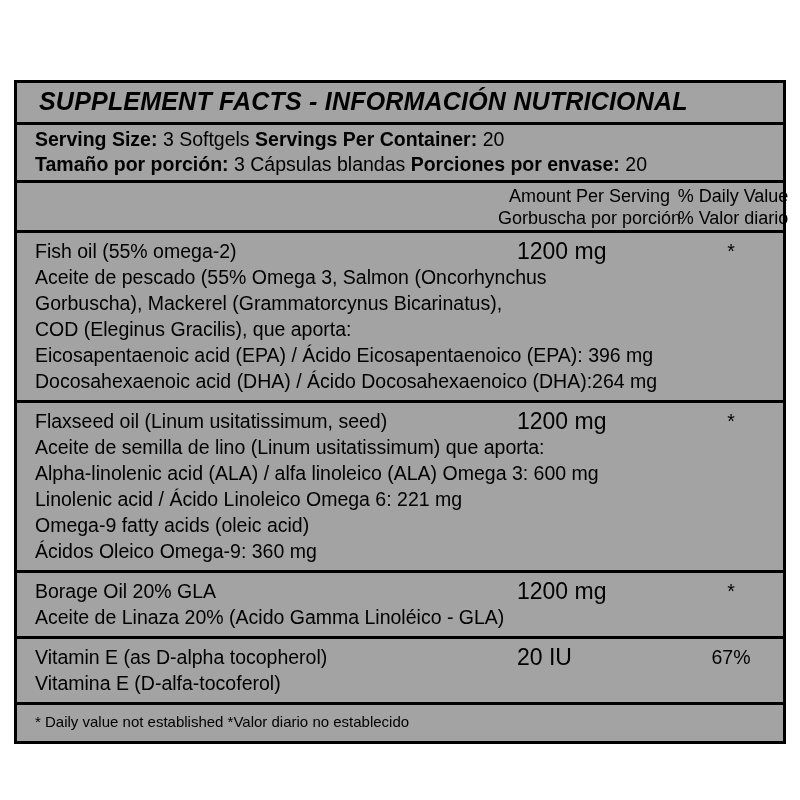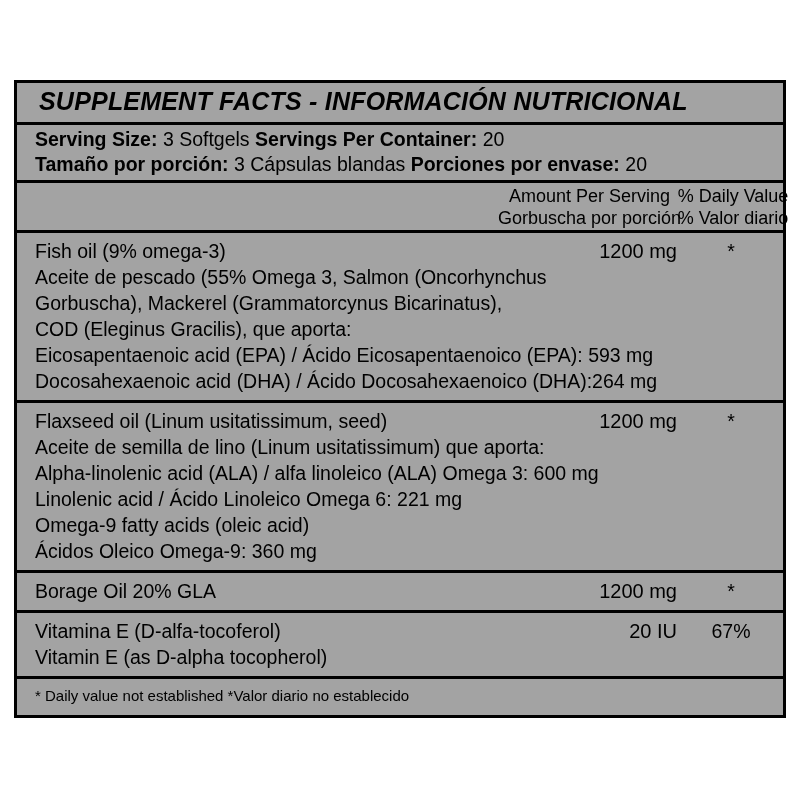--- a/index.html
+++ b/index.html
@@ -87,22 +87,22 @@
   .nline {
     font-size: 19.5px;
     line-height: 26px;
     white-space: nowrap;
   }
   .amt {
     position: absolute;
     left: 500px;
     top: 5px;
     width: 160px;
-    text-align: right;
-    font-size: 20px;
+    text-align: left;
+    font-size: 23px;
     line-height: 26px;
   }
   .dv {
     position: absolute;
     left: 660px;
     top: 5px;
     width: 108px;
     text-align: center;
     font-size: 19.5px;
     line-height: 26px;
@@ -144,25 +144,25 @@
       <div>Gorbuscha por porción</div>
     </div>
     <div class="col-dv">
       <div>% Daily Value</div>
       <div>% Valor diario</div>
     </div>
   </div>
 
   <div class="nutrient-row">
     <div class="nutrient-lines">
-      <div class="nline">Fish oil (9% omega-3)</div>
+      <div class="nline">Fish oil (55% omega-2)</div>
       <div class="nline">Aceite de pescado (55% Omega 3, Salmon (Oncorhynchus</div>
       <div class="nline">Gorbuscha), Mackerel (Grammatorcynus Bicarinatus),</div>
       <div class="nline">COD (Eleginus Gracilis), que aporta:</div>
-      <div class="nline">Eicosapentaenoic acid (EPA) / Ácido Eicosapentaenoico (EPA): 593 mg</div>
+      <div class="nline">Eicosapentaenoic acid (EPA) / Ácido Eicosapentaenoico (EPA): 396 mg</div>
       <div class="nline">Docosahexaenoic acid (DHA) / Ácido Docosahexaenoico (DHA):264 mg</div>
     </div>
     <div class="amt">1200 mg</div>
     <div class="dv">*</div>
   </div>
 
   <div class="nutrient-row">
     <div class="nutrient-lines">
       <div class="nline">Flaxseed oil (Linum usitatissimum, seed)</div>
       <div class="nline">Aceite de semilla de lino (Linum usitatissimum) que aporta:</div>
@@ -171,29 +171,30 @@
       <div class="nline">Omega-9 fatty acids (oleic acid)</div>
       <div class="nline">Ácidos Oleico Omega-9: 360 mg</div>
     </div>
     <div class="amt">1200 mg</div>
     <div class="dv">*</div>
   </div>
 
   <div class="nutrient-row">
     <div class="nutrient-lines">
       <div class="nline">Borage Oil 20% GLA</div>
+      <div class="nline">Aceite de Linaza 20% (Acido Gamma Linoléico - GLA)</div>
     </div>
     <div class="amt">1200 mg</div>
     <div class="dv">*</div>
   </div>
 
   <div class="nutrient-row">
     <div class="nutrient-lines">
+      <div class="nline">Vitamin E (as D-alpha tocopherol)</div>
       <div class="nline">Vitamina E (D-alfa-tocoferol)</div>
-      <div class="nline">Vitamin E (as D-alpha tocopherol)</div>
     </div>
     <div class="amt">20 IU</div>
     <div class="dv">67%</div>
   </div>
 
   <div class="footnote">*  Daily value not established  *Valor diario no establecido</div>
 
 </div>
 
 </body></html>

